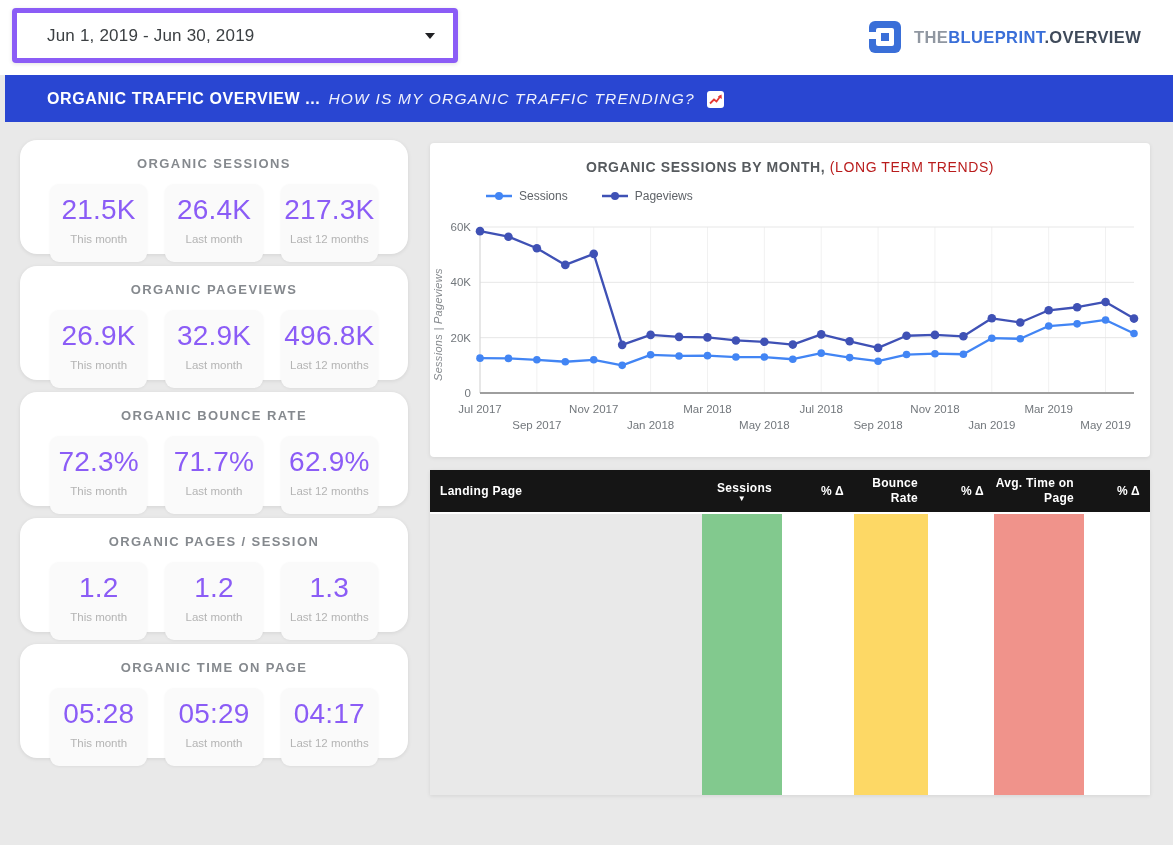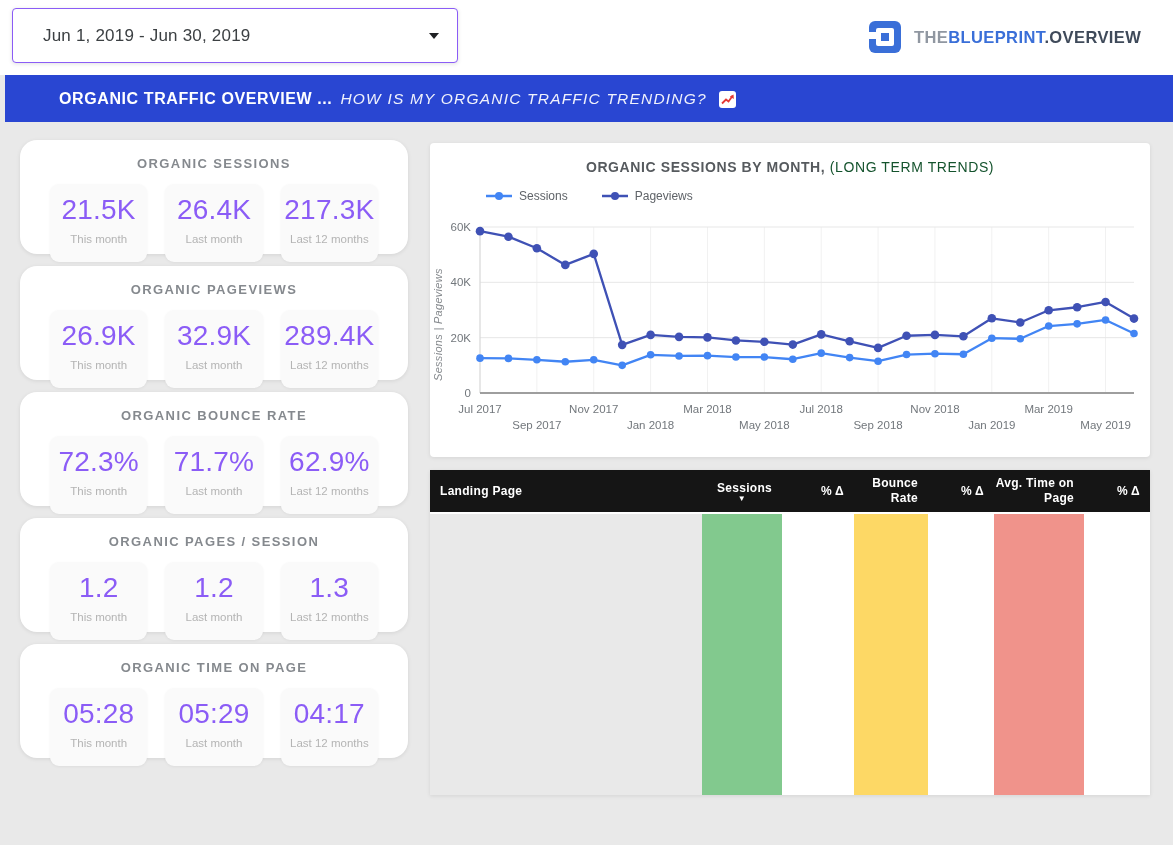--- a/index.html
+++ b/index.html
@@ -2,34 +2,34 @@
 <html><head>
 <meta charset="utf-8">
 <style>
   html,body{margin:0;padding:0;}
   body{font-family:"Liberation Sans",sans-serif;background:#fff;}
   .page{position:relative;width:1173px;height:845px;overflow:hidden;background:#e9e9e9;}
 
   
   .topbar{position:absolute;left:0;top:0;width:1173px;height:75px;background:#ffffff;}
   .datepicker{position:absolute;left:12px;top:8px;width:446px;height:55px;background:#fff;
-    border:1px solid #8b5cf6;border-radius:4px;box-shadow:0 1px 4px rgba(0,0,0,.12);
+    border:5px solid #8b5cf6;border-radius:4px;box-shadow:0 1px 4px rgba(0,0,0,.12);
     display:flex;align-items:center;padding:0 18px 0 30px;box-sizing:border-box;cursor:pointer;}
   .datepicker .dp-text{font-size:17px;color:#3c4043;letter-spacing:.2px;flex:1;}
   .dp-caret{width:0;height:0;border-left:5px solid transparent;border-right:5px solid transparent;
     border-top:6px solid #202124;}
   .logo{position:absolute;left:868px;top:20px;display:flex;align-items:center;gap:12px;}
   .logo-text{font-size:16.5px;font-weight:700;letter-spacing:.4px;white-space:nowrap;}
   .lt-the{color:#9097a1;}
   .lt-bp{color:#3a6fd8;}
   .lt-tr{color:#3f4a5a;}
 
   
   .banner{position:absolute;left:5px;top:75px;width:1168px;height:47px;background:#2946d2;
-    display:flex;align-items:center;padding-left:54px;box-sizing:border-box;gap:8px;}
+    display:flex;align-items:center;padding-left:42px;box-sizing:border-box;gap:8px;}
   .banner-bold{color:#ffffff;font-weight:700;font-size:16px;letter-spacing:.6px;}
   .banner-italic{color:rgba(255,255,255,.93);font-style:italic;font-size:15.5px;letter-spacing:1.2px;}
   .banner-emoji{margin-left:4px;margin-top:2px;}
 
   
   .left-col{position:absolute;left:20px;top:140px;width:388px;}
   .scorecard{background:#fff;border-radius:17px;box-shadow:0 1px 4px rgba(0,0,0,.09);
     height:114px;margin-bottom:12px;box-sizing:border-box;}
   .sc-title{text-align:center;padding-top:16px;font-size:13px;font-weight:700;color:#85898e;
     letter-spacing:1.4px;}
@@ -37,21 +37,21 @@
   .sc-mini{flex:1;background:#fafafa;border-radius:9px;box-shadow:0 1px 3px rgba(0,0,0,.05);
     height:78px;text-align:center;box-sizing:border-box;padding-top:10px;}
   .sc-value{font-size:28px;color:#8b5cf6;letter-spacing:.2px;white-space:nowrap;}
   .sc-label{margin-top:7px;font-size:11.5px;color:#b4b4b4;}
 
   
   .chart-card{position:absolute;left:430px;top:143px;width:720px;height:314px;background:#fff;
     border-radius:4px;box-shadow:0 1px 4px rgba(0,0,0,.09);}
   .chart-title{text-align:center;padding-top:16px;font-size:14px;letter-spacing:.6px;}
   .ct-bold{font-weight:700;color:#565a5e;}
-  .ct-sub{color:#14532d;font-weight:400;}
+  .ct-sub{color:#b91c1c;font-weight:400;}
   .legend{position:absolute;left:56px;top:46px;display:flex;gap:34px;align-items:center;}
   .lg-item{display:flex;align-items:center;gap:7px;font-size:12px;color:#5f6368;}
   .ylabel{position:absolute;left:2px;top:88px;height:150px;display:flex;align-items:center;
     writing-mode:vertical-rl;transform:rotate(180deg);font-style:italic;font-size:11px;color:#85898d;
     letter-spacing:.3px;}
   #chart-svg{position:absolute;left:0;top:74px;}
   #chart-svg text{font-family:"Liberation Sans",sans-serif;font-size:11.5px;fill:#72777c;}
 
   
   .table-card{position:absolute;left:430px;top:470px;width:720px;height:325px;background:#fff;
@@ -120,21 +120,21 @@
         <div class="sc-row">
           <div class="sc-mini">
             <div class="sc-value">26.9K</div>
             <div class="sc-label">This month</div>
           </div>
           <div class="sc-mini">
             <div class="sc-value">32.9K</div>
             <div class="sc-label">Last month</div>
           </div>
           <div class="sc-mini">
-            <div class="sc-value">289.4K</div>
+            <div class="sc-value">496.8K</div>
             <div class="sc-label">Last 12 months</div>
           </div>
         </div>
       </div>
       <div class="scorecard">
         <div class="sc-title">ORGANIC BOUNCE RATE</div>
         <div class="sc-row">
           <div class="sc-mini">
             <div class="sc-value">72.3%</div>
             <div class="sc-label">This month</div>

